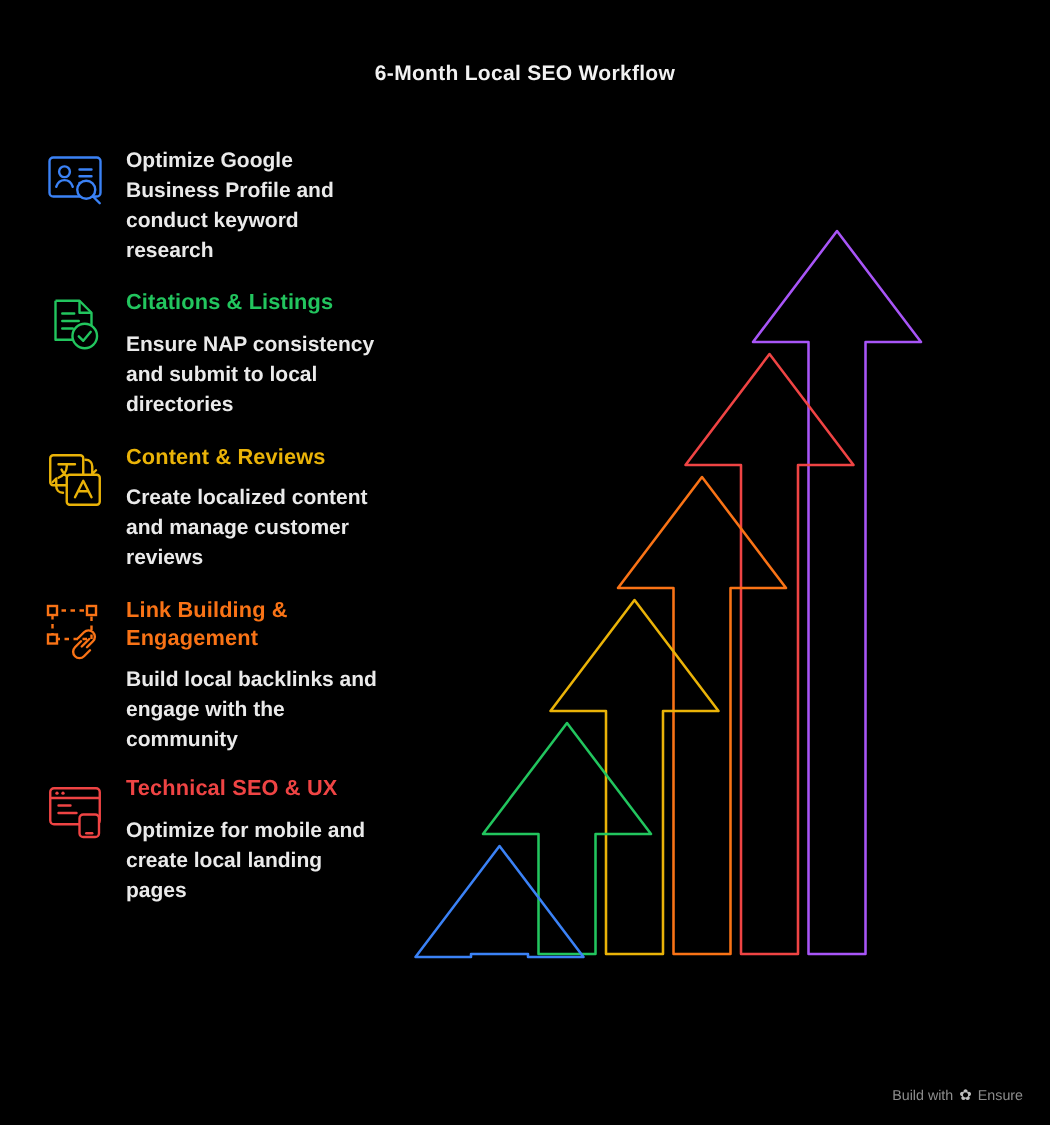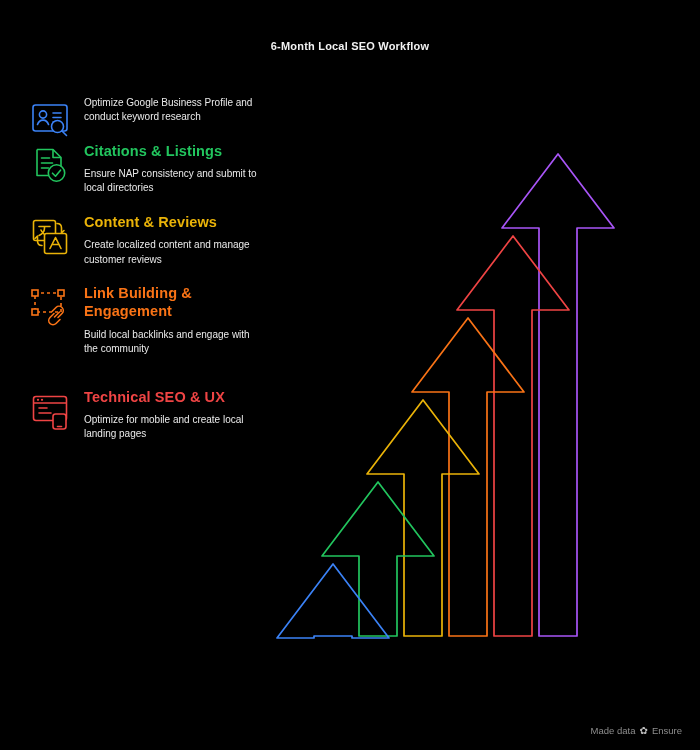--- a/index.html
+++ b/index.html
@@ -11,21 +11,21 @@
     width: 700px; height: 750px;
     position: relative;
     font-family: "Liberation Sans", sans-serif;
     color: #ffffff;
     overflow: hidden;
   }
   #page-title {
     position: absolute;
     top: 40px; left: 0; width: 700px;
     text-align: center;
-    font-size: 11px;
+    font-size: 14px;
     font-weight: bold;
     color: #f2f2f2;
     letter-spacing: 0.2px;
   }
   #steps {
     position: absolute;
     top: 96px; left: 28px;
     width: 232px;
   }
   .step {
@@ -40,29 +40,30 @@
   }
   .step-icon svg { display: block; }
   .step-title {
     font-size: 14.5px;
     font-weight: bold;
     line-height: 1.28;
     margin-bottom: 7px;
     letter-spacing: 0.1px;
   }
   .step-desc {
-    font-size: 10px;
+    font-size: 14px;
     line-height: 1.43;
     color: #eaeaea;
     max-width: 175px;
+    font-weight: bold;
   }
   .step:nth-child(1) { margin-bottom: 17px; }
   .step:nth-child(2) { margin-bottom: 17px; }
   .step:nth-child(3) { margin-bottom: 17px; margin-top: 11px; }
-  .step:nth-child(4) { margin-bottom: 31px; }
+  .step:nth-child(4) { margin-bottom: 15px; }
   .step:nth-child(5) { margin-bottom: 17px; }
 
   #arrows {
     position: absolute;
     left: 268px; top: 130px;
     width: 420px; height: 520px;
   }
   #credit {
     position: absolute;
     right: 18px; bottom: 14px;
@@ -167,16 +168,16 @@
       <path d="M 290 24 L 346 98 L 309 98 L 309 506 L 271 506 L 271 98 L 234 98 Z" stroke="#a855f7" fill="none" stroke-width="1.7" stroke-linejoin="round"></path>
       <path d="M 245 106 L 301 180 L 264 180 L 264 506 L 226 506 L 226 180 L 189 180 Z" stroke="#ef4444" fill="none" stroke-width="1.7" stroke-linejoin="round"></path>
       <path d="M 200 188 L 256 262 L 219 262 L 219 506 L 181 506 L 181 262 L 144 262 Z" stroke="#f97316" fill="none" stroke-width="1.7" stroke-linejoin="round"></path>
       <path d="M 155 270 L 211 344 L 174 344 L 174 506 L 136 506 L 136 344 L 99 344 Z" stroke="#eab308" fill="none" stroke-width="1.7" stroke-linejoin="round"></path>
       <path d="M 110 352 L 166 426 L 129 426 L 129 506 L 91 506 L 91 426 L 54 426 Z" stroke="#22c55e" fill="none" stroke-width="1.7" stroke-linejoin="round"></path>
       <path d="M 65 434 L 121 508 L 84 508 L 84 506 L 46 506 L 46 508 L 9 508 Z" stroke="#3b82f6" fill="none" stroke-width="1.7" stroke-linejoin="round"></path>
     </svg>
 </div>
 
 <div id="credit">
-  <span>Made data</span>
+  <span>Build with</span>
   <span class="leaf">✿</span>
   <span>Ensure</span>
 </div>
 
 </body></html>

